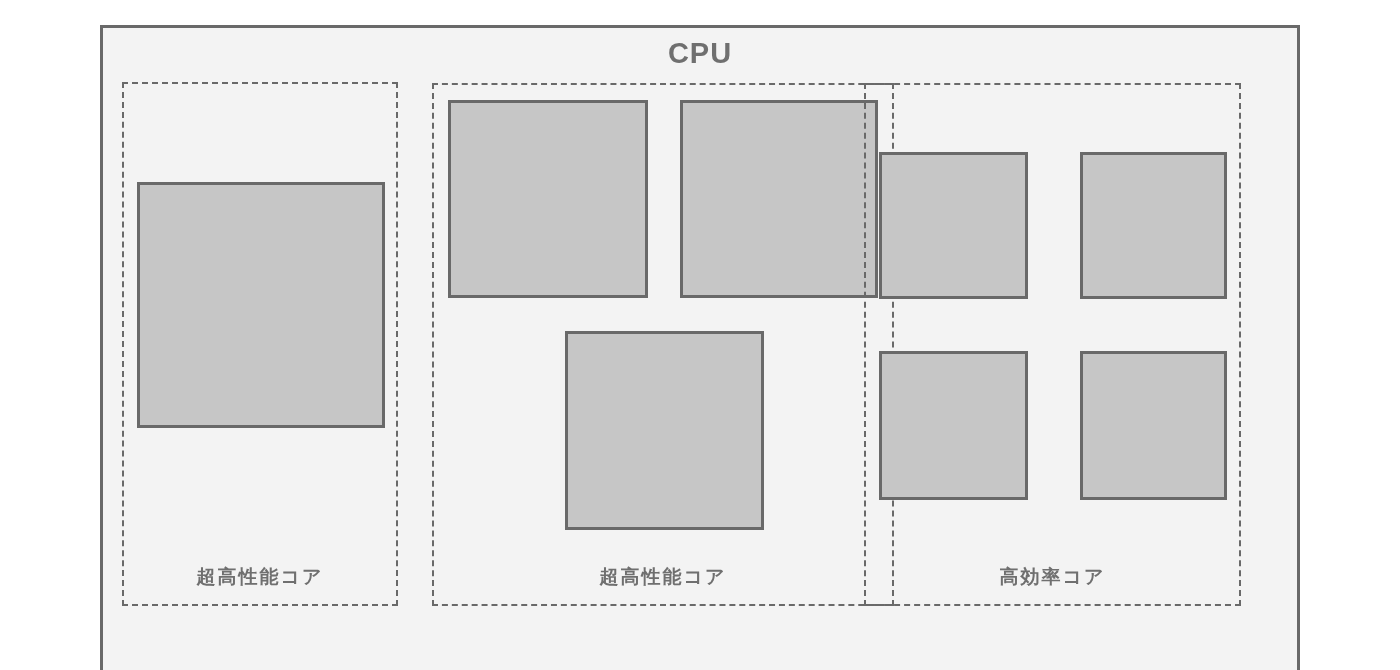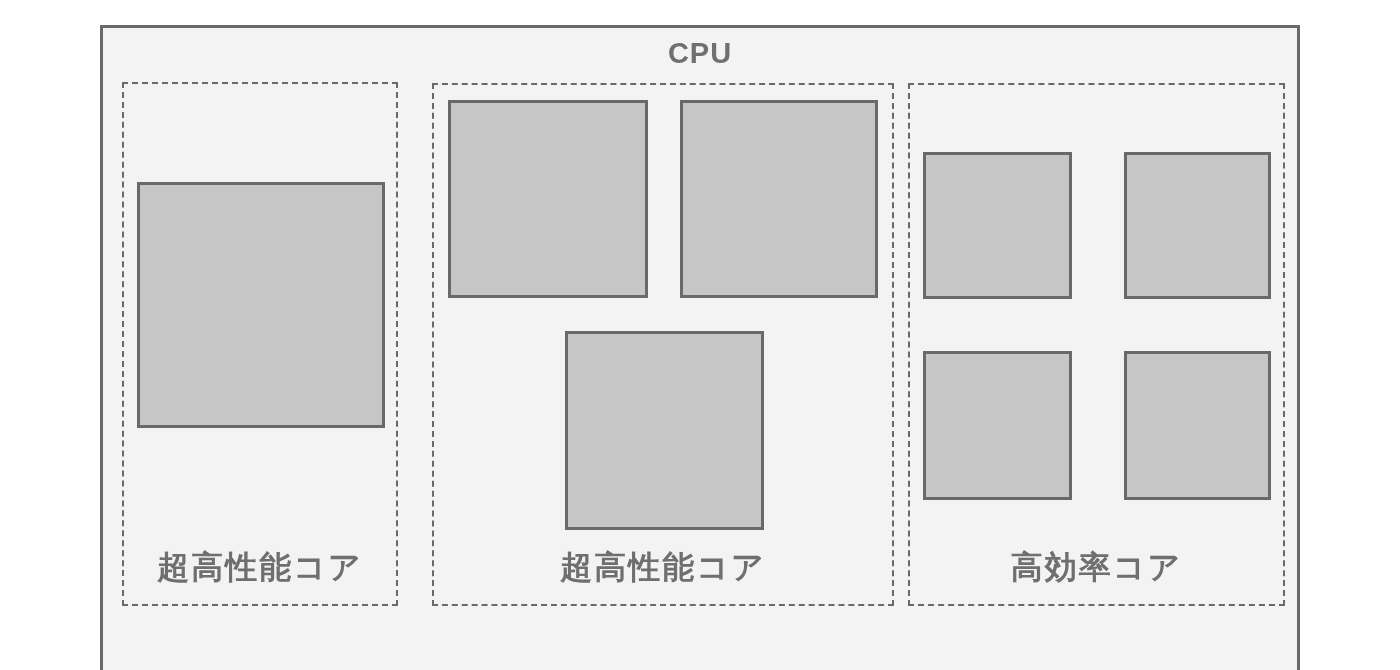--- a/index.html
+++ b/index.html
@@ -36,42 +36,42 @@
     letter-spacing:1px;
     color:var(--text);
   }
   .core-group{
     position:absolute;
     border:2px dashed var(--group-border);
     background:transparent;
   }
   .group-ultra{left:19px;top:54px;width:276px;height:524px;}
   .group-perf {left:329px;top:55px;width:462px;height:523px;}
-  .group-eff  {left:805px;top:55px;width:377px;height:523px;}
+  .group-eff  {left:761px;top:55px;width:377px;height:523px;}
   .core{
     position:absolute;
     background:var(--core-fill);
     border:3px solid var(--core-border);
   }
   
   .core-ultra-1{left:13px;top:98px;width:248px;height:246px;}
   
   .core-perf-1{left:14px;top:15px;width:200px;height:198px;}
   .core-perf-2{left:246px;top:15px;width:198px;height:198px;}
   .core-perf-3{left:131px;top:246px;width:199px;height:199px;}
   
   .core-eff-1{left:13px;top:67px;width:149px;height:147px;}
   .core-eff-2{left:214px;top:67px;width:147px;height:147px;}
   .core-eff-3{left:13px;top:266px;width:149px;height:149px;}
   .core-eff-4{left:214px;top:266px;width:147px;height:149px;}
   .group-label{
     position:absolute;
     left:0;right:0;bottom:14px;
     text-align:center;
-    font-size:32px;
+    font-size:19px;
     font-weight:bold;
     color:var(--text);
     letter-spacing:2px;
     white-space:nowrap;
   }
 </style>
 </head>
 <body>
 
 <div class="stage">

